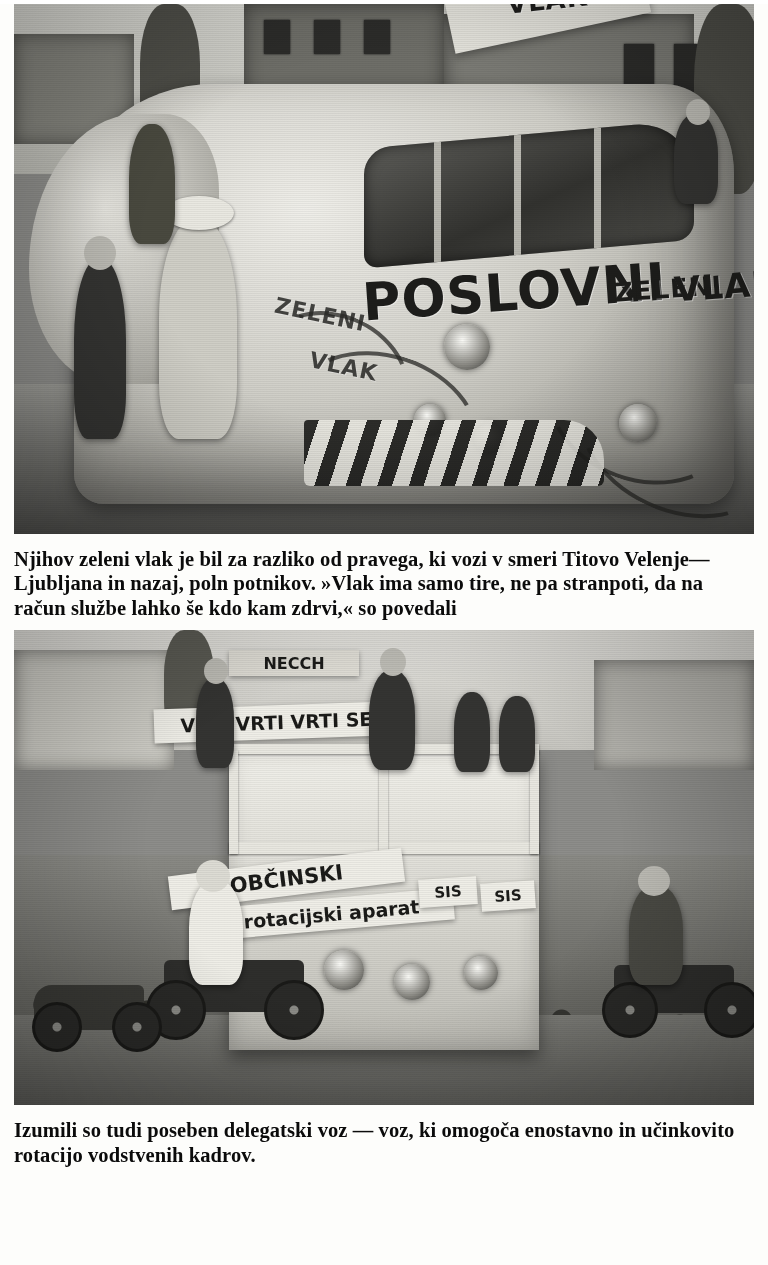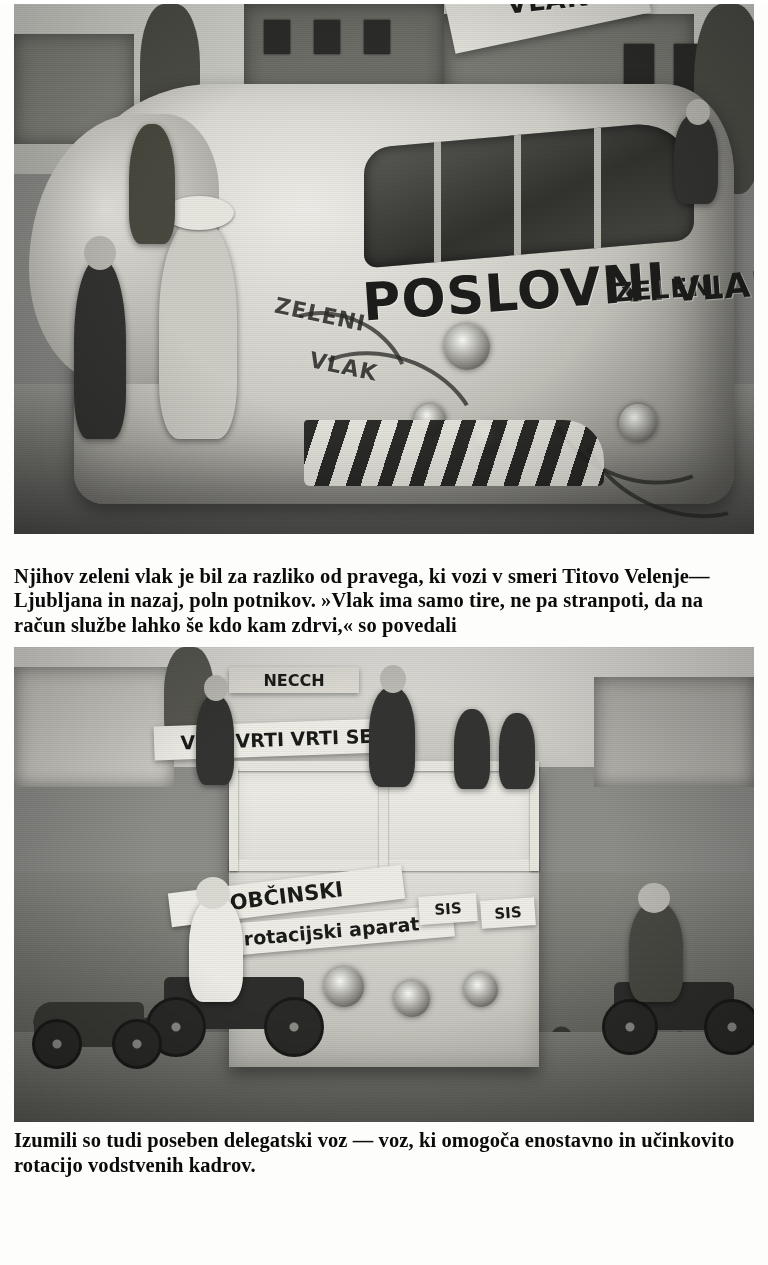--- a/index.html
+++ b/index.html
@@ -194,22 +194,22 @@
   .caption {
     width: 740px;
     margin: 0 auto;
     font-family: "Liberation Serif", serif;
     font-weight: 700;
     font-size: 20.5px;
     line-height: 1.19;
     color: #0b0b0b;
     letter-spacing: .1px;
   }
-  .cap-top { padding-top: 30px; }
-  .cap-bottom { padding-top: 6px; }
+  .cap-top { padding-top: 13px; }
+  .cap-bottom { padding-top: 13px; }
 </style>
 </head>
 <body>
 
 <div class="page">
 
   <div class="figure fig-top">
     <div class="sky1"></div>
 
     <div class="bldg" style="left:230px;top:0;width:200px;height:120px;"></div>

